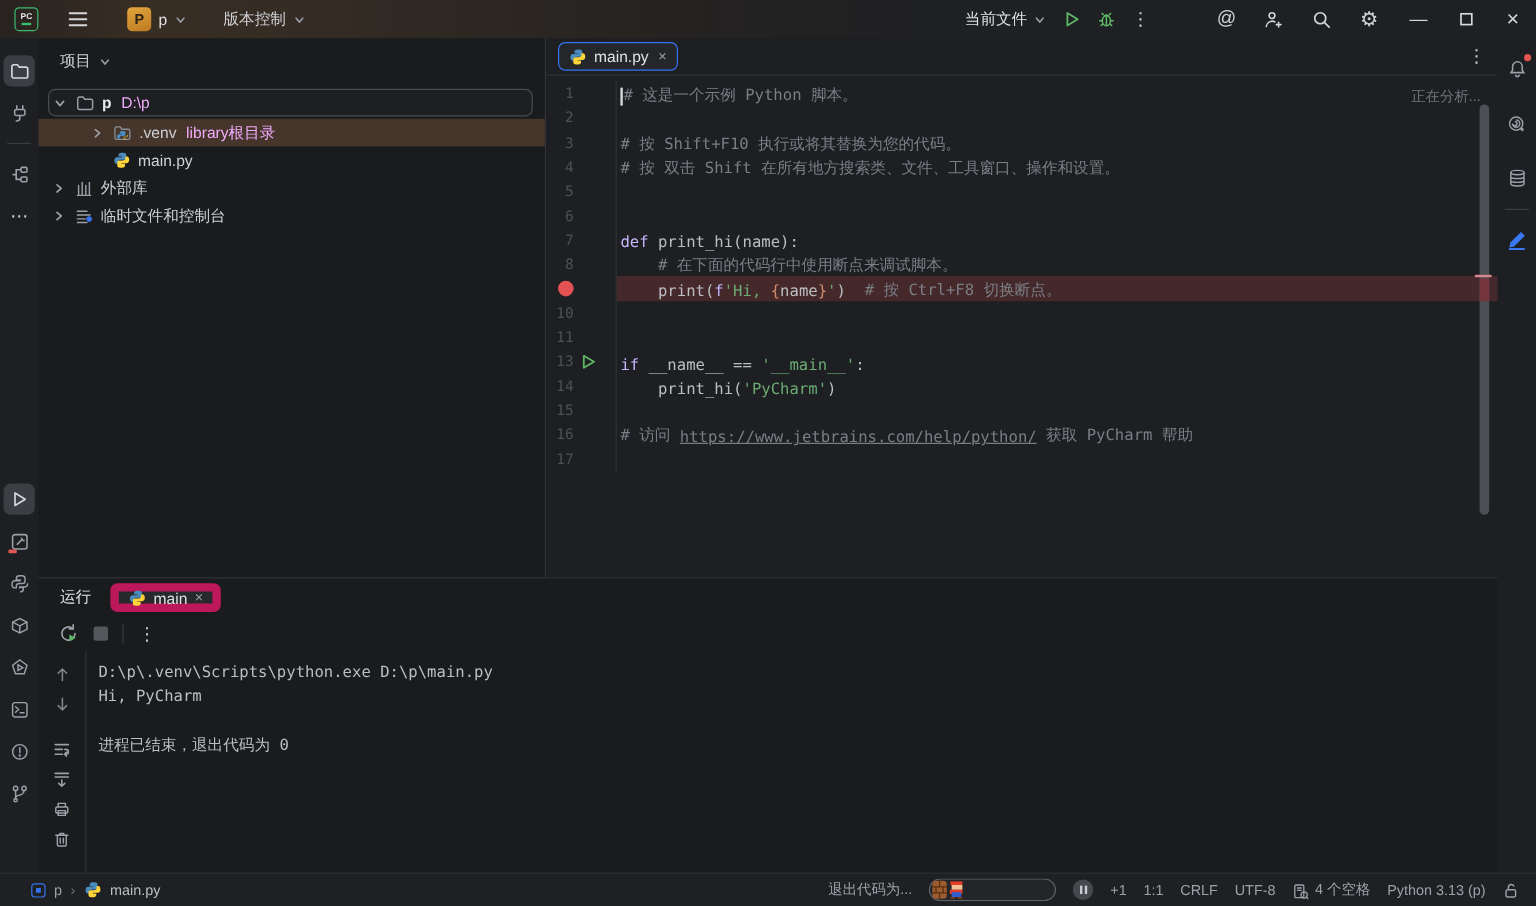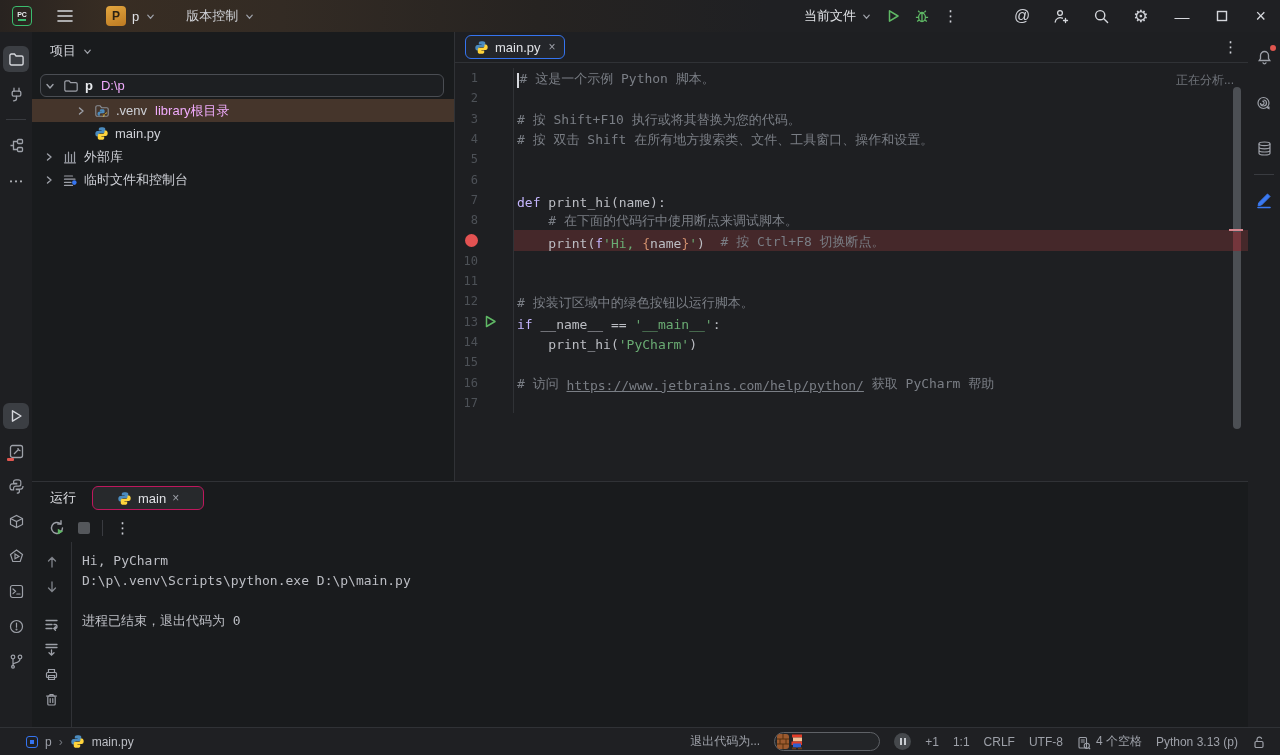--- a/index.html
+++ b/index.html
@@ -82,21 +82,21 @@
   .caret { display:inline-block; width:1.5px; height:15px; background:#d6d8dd; margin-right:1px; }
   .analyzing-editor { position:absolute; top:9px; right:14px; color:#6f737a; font-size:12px; font-family:"Liberation Sans",sans-serif; }
   .scroll-thumb { position:absolute; right:7px; top:24px; width:8px; height:342px; border-radius:4px; background:#4c4f54; }
   .scroll-red { position:absolute; right:7px; top:169px; width:8px; height:19px; background:#74363c; }
   .scroll-pink { position:absolute; right:5px; top:166px; width:14px; height:2px; background:#d9868f; }
 
   
   .run-panel { flex:1; background:#191b1d; border-top:1px solid #303236; display:flex; flex-direction:column; min-height:0; }
   .rp-header { height:32px; display:flex; align-items:center; padding-left:18px; gap:16px; flex:0 0 32px; }
   .rp-title { color:#dfe1e5; }
-  .rtab { display:flex; align-items:center; gap:6px; height:24px; padding:0 24px; border:1px solid #be185d; border-radius:6px; background:#27292c; color:#dfe1e5; }
+  .rtab { display:flex; align-items:center; gap:6px; height:24px; padding:0 8px; border:7px solid #be185d; border-radius:6px; background:#27292c; color:#dfe1e5; }
   .rtab .x { color:#9da0a8; font-size:12px; }
   .rp-toolbar { height:28px; display:flex; align-items:center; padding-left:16px; gap:12px; flex:0 0 28px; }
   .stop-sq { width:12px; height:12px; border-radius:2px; background:#54575b; }
   .vdiv { width:1px; height:16px; background:#393b40; }
   .rp-body { flex:1; display:flex; min-height:0; }
   .rp-gutter { width:40px; flex:0 0 40px; border-right:1px solid #303236; display:flex; flex-direction:column; align-items:center; padding-top:12px; gap:9px; }
   .rp-gutter .gi { width:16px; height:16px; display:flex; align-items:center; justify-content:center; }
   .gap-lg { margin-top:12px; }
   .console { flex:1; padding:8px 0 0 10px; font-family:"DejaVu Sans Mono","Liberation Mono",monospace; font-size:13px; color:#bcbec4; }
   .console .con-line { height:20.3px; display:flex; align-items:center; white-space:pre; }
@@ -466,27 +466,20 @@
                   <div class="gutbox"></div>
                 </div>
                 <div class="codebox"></div>
               </div>
               <div class="cl">
                 <div class="gutter">
                   <div class="numbox">11</div>
                   <div class="gutbox"></div>
                 </div>
                 <div class="codebox"></div>
-              </div>
-              <div class="cl">
-                <div class="gutter">
-                  <div class="numbox">12</div>
-                  <div class="gutbox"></div>
-                </div>
-                <div class="codebox"><span class="tk-cm"># 按装订区域中的绿色按钮以运行脚本。</span></div>
               </div>
               <div class="cl">
                 <div class="gutter">
                   <div class="numbox">13</div>
                   <div class="gutbox">
                     <svg width="13" height="13" viewBox="0 0 13 13">
                       <path d="M2.5 1.5 L11 6.5 L2.5 11.5 Z" fill="none" stroke="#5fb865" stroke-width="1.5" stroke-linejoin="round"></path>
                     </svg>
                   </div>
                 </div>
@@ -599,22 +592,22 @@
               <svg width="15" height="15" viewBox="0 0 15 15">
                 <g fill="none" stroke="#9da0a8" stroke-width="1.2" stroke-linecap="round">
                   <path d="M2.5 4 h10 M6 4 V2.5 h3 V4"></path>
                   <rect x="3.8" y="4" width="7.4" height="9" rx="1"></rect>
                   <path d="M6.2 6.5 v4 M8.8 6.5 v4"></path>
                 </g>
               </svg>
             </span>
         </div>
         <div class="console">
+            <div class="con-line">D:\p\.venv\Scripts\python.exe D:\p\main.py</div>
             <div class="con-line">Hi, PyCharm</div>
-            <div class="con-line">D:\p\.venv\Scripts\python.exe D:\p\main.py</div>
             <div class="con-line">&nbsp;</div>
             <div class="con-line">进程已结束，退出代码为 0</div>
           </div>
       </div>
     </div>
   </div>
 
   <div class="stripe stripe-right">
     <div class="sbtn">
       <svg width="17" height="17" viewBox="0 0 17 17">

